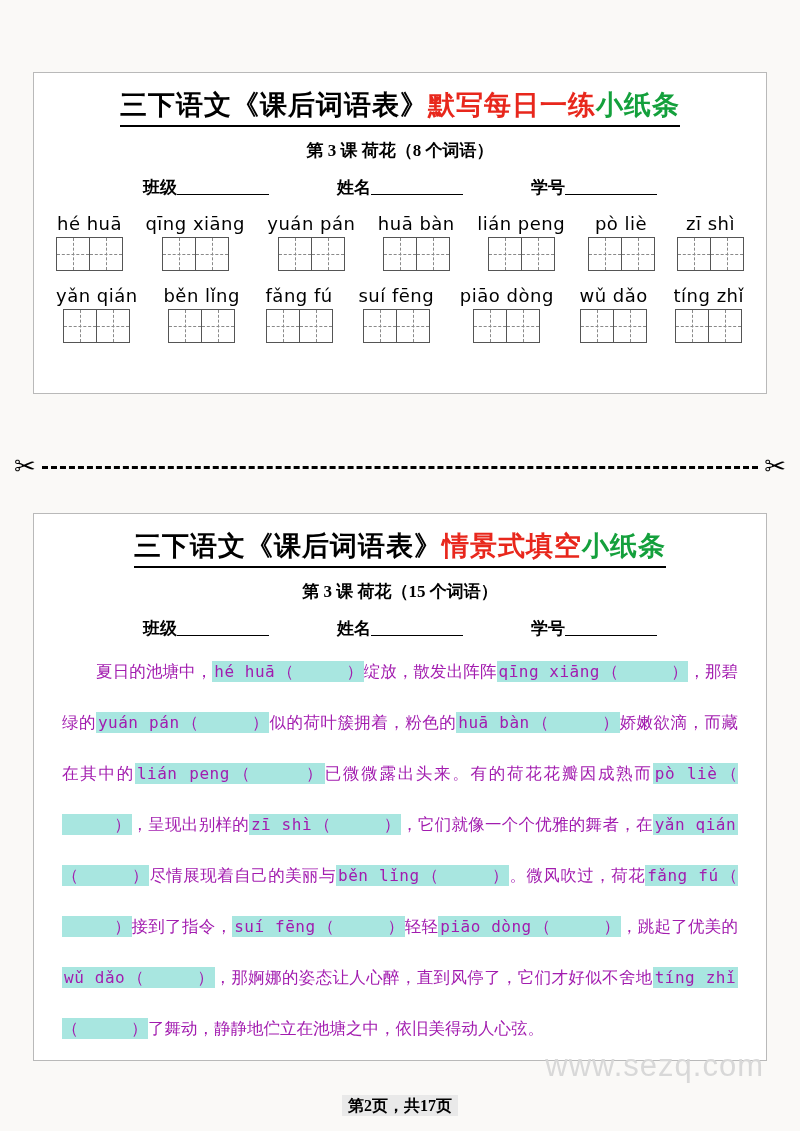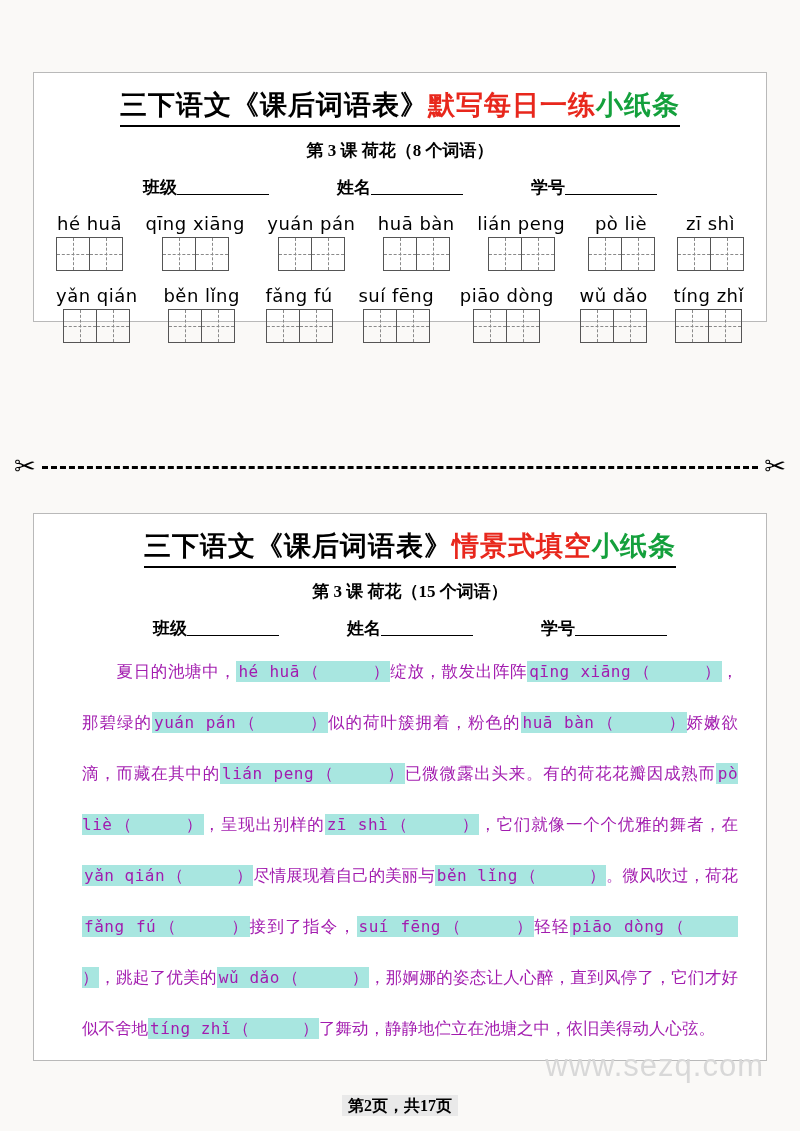--- a/index.html
+++ b/index.html
@@ -13,22 +13,22 @@
     overflow: hidden;
   }
 
   .sheet {
     position: absolute;
     left: 33px;
     width: 734px;
     background: #ffffff;
     border: 1px solid #b9b9b9;
   }
-  #sheet-1 { top: 72px; height: 250px; }
-  #sheet-2 { top: 513px; height: 548px; padding-left: 20px; }
+  #sheet-1 { top: 72px; height: 322px; }
+  #sheet-2 { top: 513px; height: 548px; }
 
   
   .title-row {
     text-align: center;
     font-size: 27px;
     font-weight: bold;
     letter-spacing: 1px;
     margin-top: 14px;
     white-space: nowrap;
   }

